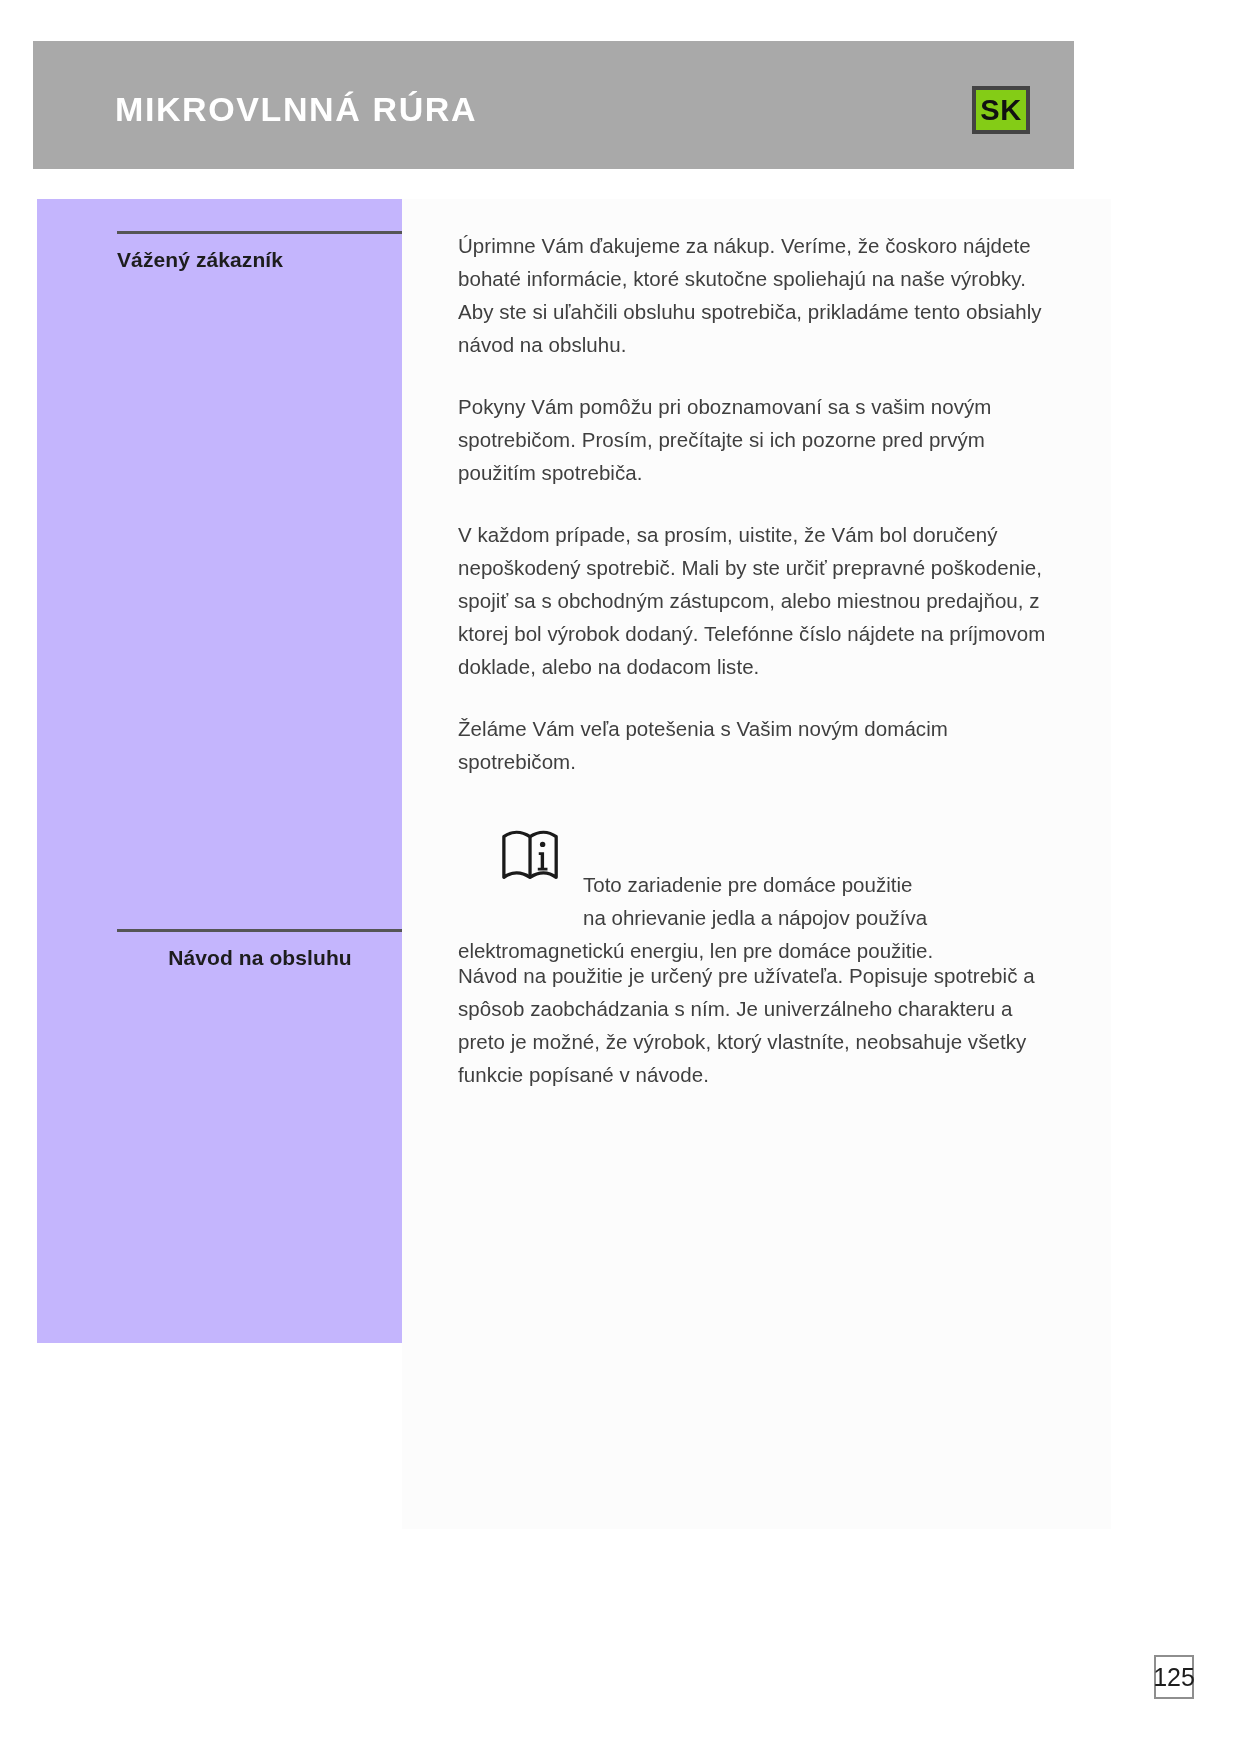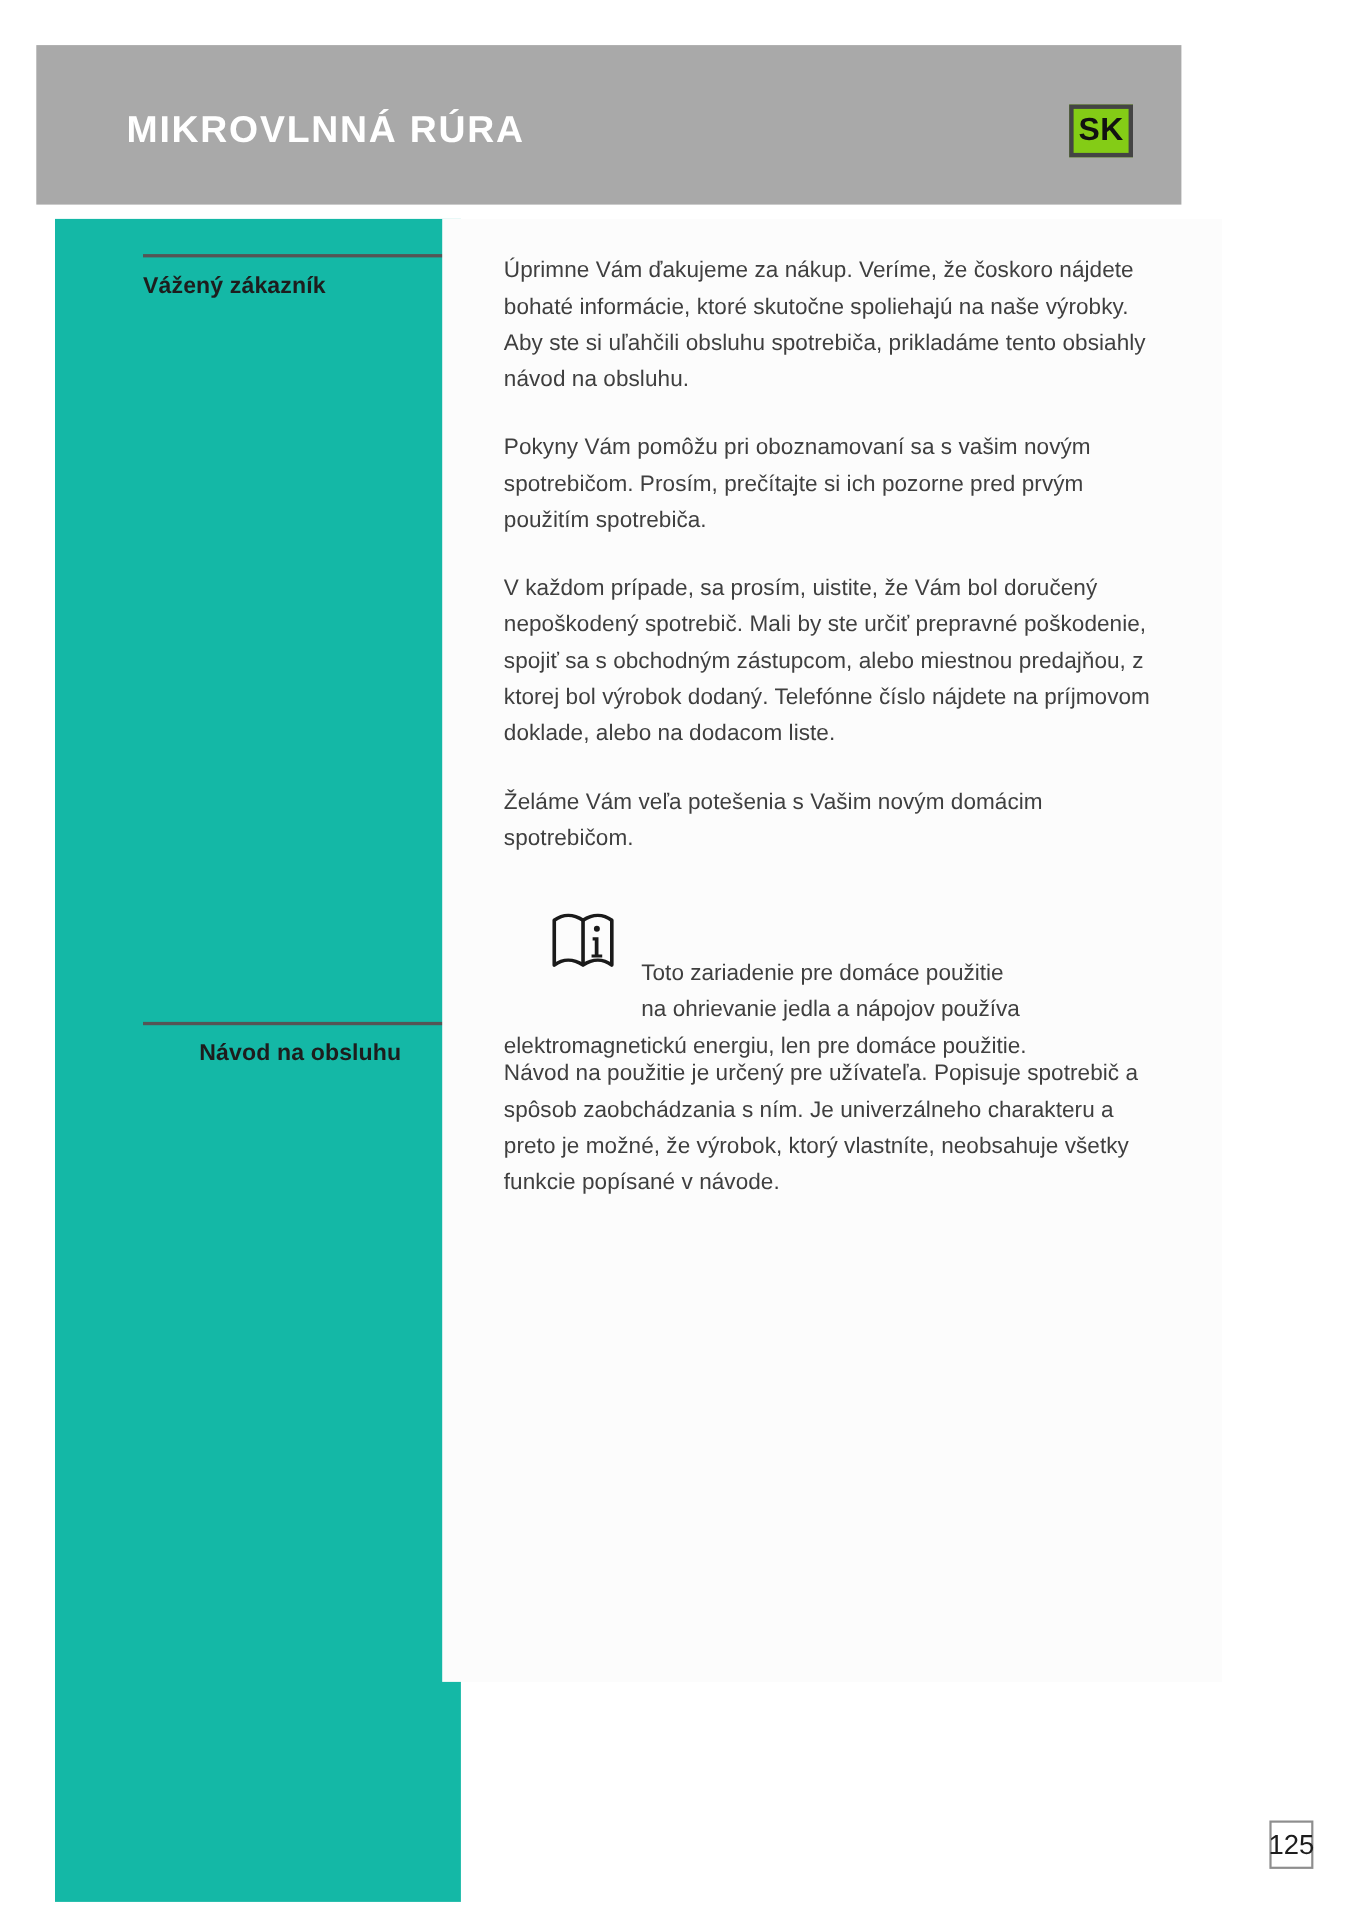--- a/index.html
+++ b/index.html
@@ -23,21 +23,21 @@
     height: 1754px;
     background: #ffffff;
   }
 
   
   .header-bar {
     position: absolute;
     left: 33px;
     top: 41px;
     width: 1041px;
-    height: 145px;
+    height: 128px;
     background: #a9a9a9;
     display: flex;
     align-items: center;
     justify-content: space-between;
     box-sizing: border-box;
     padding: 0 30px 0 82px;
   }
   .doc-title {
     color: #ffffff;
     font-size: 34px;
@@ -67,25 +67,25 @@
   
   .body-wrap {
     position: absolute;
     left: 33px;
     top: 199px;
     width: 1041px;
     height: 1330px;
   }
   .sidebar {
     position: absolute;
-    left: 17px;
+    left: 4px;
     top: 0;
     width: 369px;
-    height: 1530px;
-    background: #14b8a6;
+    height: 1144px;
+    background: #c4b5fd;
   }
   .content {
     position: absolute;
     left: 369px;
     top: 0;
     width: 672px;
     height: 1330px;
     background: #fcfcfc;
     padding-left: 37px;
   }

